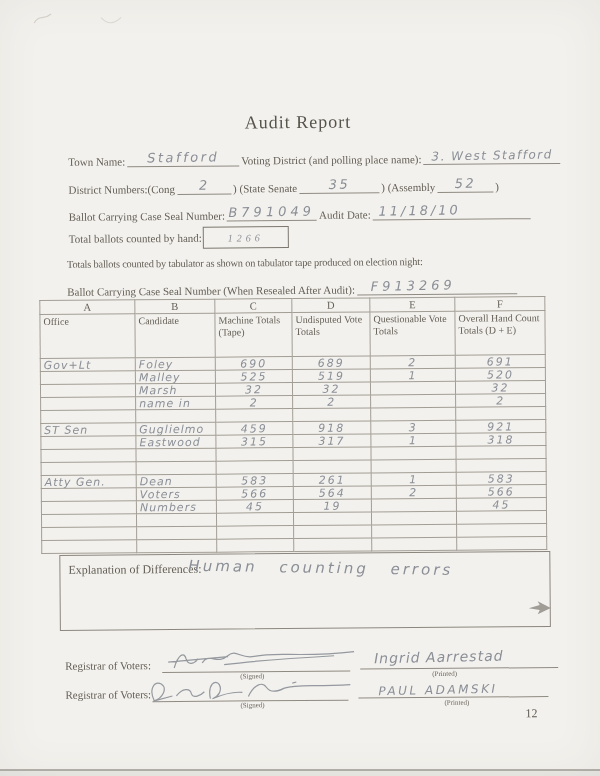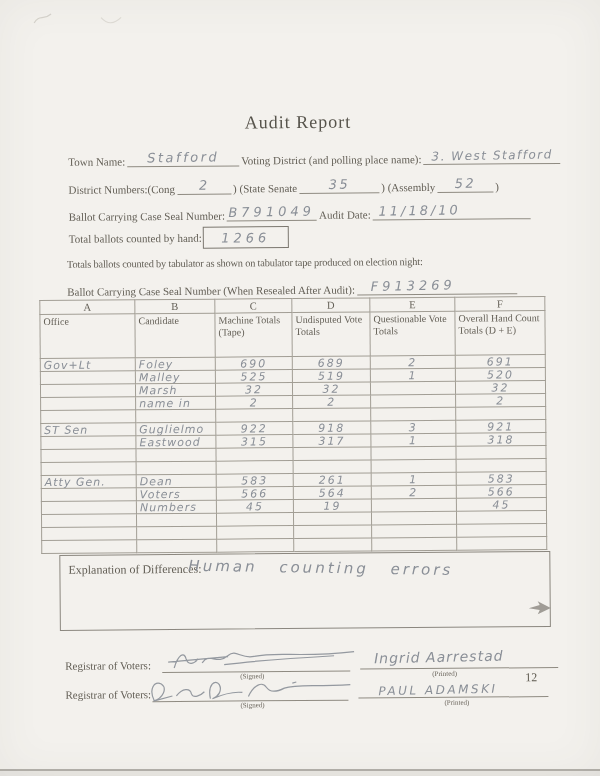--- a/index.html
+++ b/index.html
@@ -26,21 +26,21 @@
   }
   .hw{
     font-family:"DejaVu Sans",sans-serif;font-style:italic;color:#8a8f97;
     letter-spacing:2.5px;white-space:nowrap;
   }
   .blank .hw{position:absolute;left:50%;bottom:1px;transform:translateX(-50%) rotate(-0.6deg);font-size:13px;}
   .vbox{
     position:absolute;border:1px solid #7b776f;background:transparent;
     display:flex;align-items:center;justify-content:center;
   }
-  .vbox .hw{font-size:13px;letter-spacing:4px;}
+  .vbox .hw{font-size:10px;letter-spacing:4px;font-family:Liberation Serif, serif;}
   table.audit{
     position:absolute;left:40px;top:298px;width:505px;
     border-collapse:collapse;table-layout:fixed;
   }
   table.audit td{border:1px solid #a29e95;overflow:visible;}
   tr.letters td{height:13px;text-align:center;font-size:10.5px;color:#635f56;padding:0;}
   tr.colheads td{
     height:41px;vertical-align:top;text-align:left;
     font-size:10px;line-height:1.18;color:#635f56;padding:1px 3px;
   }
@@ -56,21 +56,21 @@
     position:absolute;left:128px;top:5px;font-size:15px;
     letter-spacing:3px;word-spacing:14px;transform:rotate(1.4deg);
   }
   .arrow-mark{position:absolute;left:526px;top:602px;}
   .reg-label{position:absolute;}
   .sigline{position:absolute;border-bottom:1px solid #8f8b82;}
   .caption{position:absolute;font-size:7px;color:#6a655c;white-space:nowrap;}
   .sig-svg{position:absolute;overflow:visible;}
   .printed-name{position:absolute;font-size:14px;letter-spacing:1px;transform:rotate(-0.8deg);}
   .printed-name2{position:absolute;font-size:12px;letter-spacing:2.5px;transform:rotate(-0.8deg);}
-  .pagenum{position:absolute;left:523px;top:672px;font-size:12px;color:#5d594f;}
+  .pagenum{position:absolute;left:523px;top:708px;font-size:12px;color:#5d594f;}
   .pen-mark{position:absolute;}
   .scan-bottom{position:absolute;left:0;top:769px;width:600px;height:1.5px;background:#b3b0aa;}
   .scan-bottom2{position:absolute;left:0;top:771px;width:600px;height:5px;background:#e9e7e3;}
 </style>
 </head>
 <body>
 
 <div class="page">
 
   <svg class="pen-mark" style="left:34px;top:8px" width="26" height="18">
@@ -171,21 +171,21 @@
           <td class="hwc"></td>
           <td class="hwc"></td>
           <td class="hwc num"></td>
           <td class="hwc num"></td>
           <td class="hwc num"></td>
           <td class="hwc num"></td>
         </tr>
     <tr class="drow">
           <td class="hwc">ST Sen</td>
           <td class="hwc">Guglielmo</td>
-          <td class="hwc num">922</td>
+          <td class="hwc num">459</td>
           <td class="hwc num">918</td>
           <td class="hwc num">3</td>
           <td class="hwc num">921</td>
         </tr>
     <tr class="drow">
           <td class="hwc"></td>
           <td class="hwc">Eastwood</td>
           <td class="hwc num">315</td>
           <td class="hwc num">317</td>
           <td class="hwc num">1</td>

